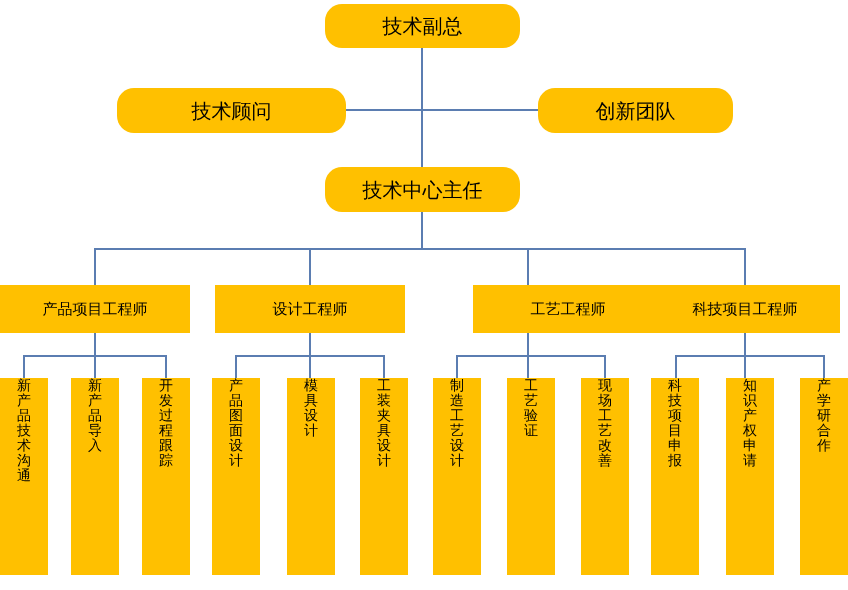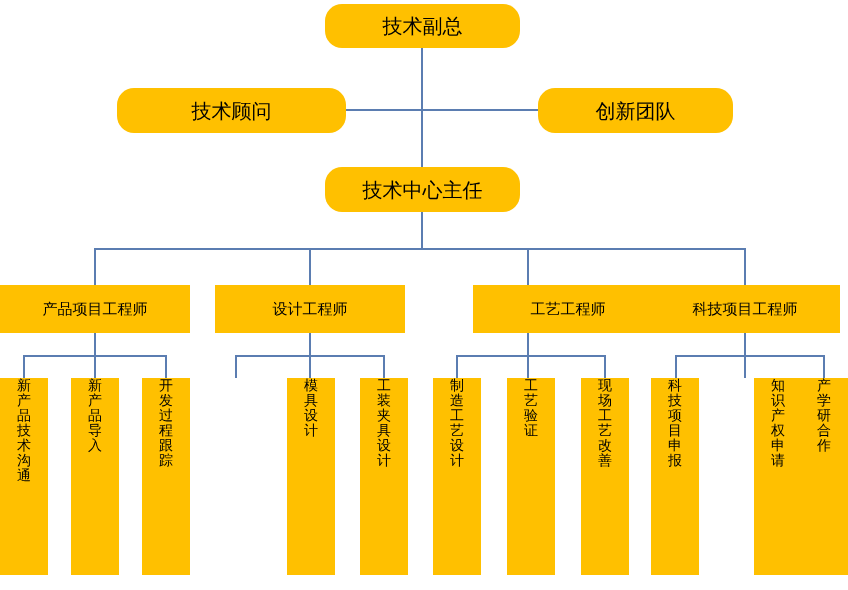--- a/index.html
+++ b/index.html
@@ -100,40 +100,43 @@
   <div class="node v-node" style="left:0px;">
     <span class="v-text">新产品技术沟通</span>
   </div>
   <div class="node v-node" style="left:71px;">
     <span class="v-text">新产品导入</span>
   </div>
   <div class="node v-node" style="left:142px;">
     <span class="v-text">开发过程跟踪</span>
   </div>
 
+  <div class="node v-node" style="left:212px;">
+    <span class="v-text">产品图面设计</span>
+  </div>
   <div class="node v-node" style="left:287px;">
     <span class="v-text">模具设计</span>
   </div>
   <div class="node v-node" style="left:360px;">
     <span class="v-text">工装夹具设计</span>
   </div>
 
   <div class="node v-node" style="left:433px;">
     <span class="v-text">制造工艺设计</span>
   </div>
   <div class="node v-node" style="left:507px;">
     <span class="v-text">工艺验证</span>
   </div>
   <div class="node v-node" style="left:581px;">
     <span class="v-text">现场工艺改善</span>
   </div>
 
   <div class="node v-node" style="left:651px;">
     <span class="v-text">科技项目申报</span>
   </div>
-  <div class="node v-node" style="left:726px;margin-left:28px;">
+  <div class="node v-node" style="left:726px;">
     <span class="v-text">知识产权申请</span>
   </div>
   <div class="node v-node" style="left:800px;">
     <span class="v-text">产学研合作</span>
   </div>
 
 </div>
 
 </body></html>

